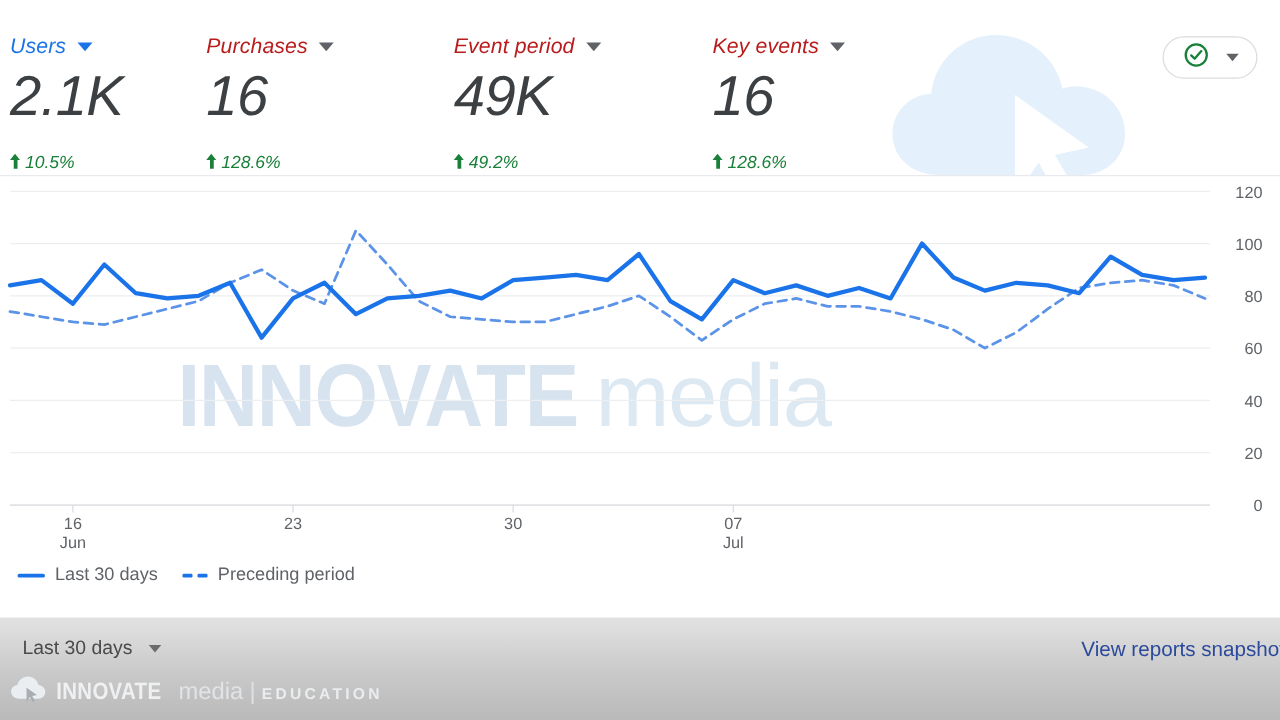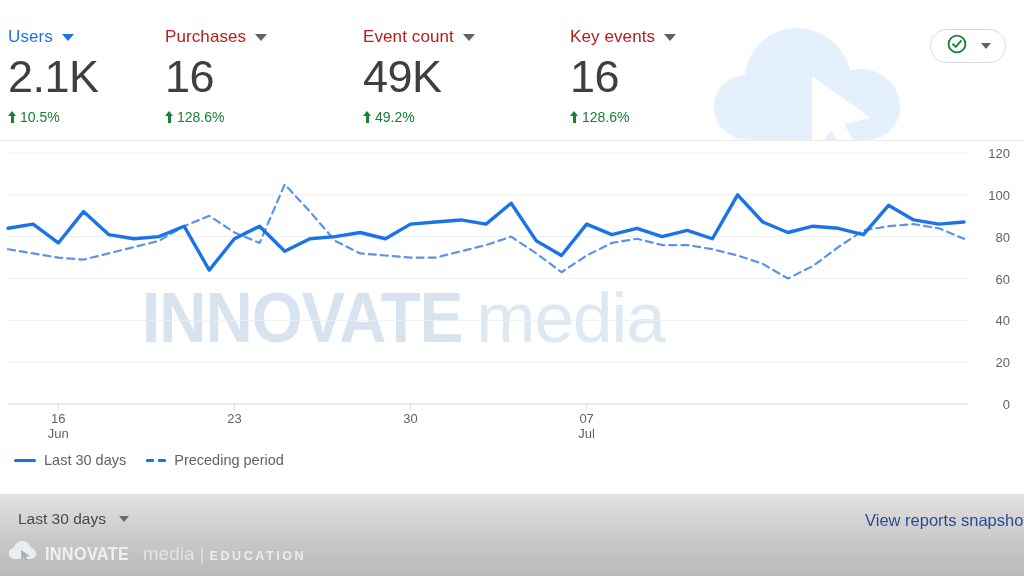--- a/index.html
+++ b/index.html
@@ -22,38 +22,39 @@
     pointer-events: none; z-index: 1; line-height: 1;
   }
   .wm-big .b { font-weight: 700; color: #d7e3ef; font-stretch: condensed;
                transform: scaleX(.92); display: inline-block; }
   .wm-big .l { font-weight: 300; color: #dce8f2; }
 
   
   .metrics {
     position: absolute; left: 0; top: 0; width: 1024px; height: 140px;
     z-index: 3;
+    font-style: italic;
   }
   .metric { position: absolute; top: 27px; }
   .metric-label-row { display: flex; align-items: center; gap: 9px; }
   .metric-label { font-size: 17px; color: #b91c1c; letter-spacing: .1px; }
   .metric.active .metric-label { color: #1a73e8; }
   .caret {
     width: 0; height: 0;
     border-left: 6px solid transparent; border-right: 6px solid transparent;
     border-top: 7px solid #5f6368;
   }
   .metric.active .caret { border-top-color: #1a73e8; }
   .metric-value {
     font-size: 45px; color: #3c4043; font-weight: 400;
     line-height: 1.15; margin-top: 4px; letter-spacing: -.5px;
   }
   .metric-delta {
     display: flex; align-items: center; gap: 3px;
-    font-size: 14px; color: #188038; margin-top: 6px; font-weight: 500;
+    font-size: 14px; color: #188038; margin-top: 18px; font-weight: 500;
   }
   .arrow-up {
     display: inline-block; width: 9px; height: 12px; position: relative;
   }
   .arrow-up::before {
     content: ""; position: absolute; left: 3px; top: 3px;
     width: 3px; height: 9px; background: #188038;
   }
   .arrow-up::after {
     content: ""; position: absolute; left: 0; top: 0;
@@ -175,21 +176,21 @@
       </div>
       <div class="metric-value">16</div>
       <div class="metric-delta">
         <span class="arrow-up"></span>
         <span>128.6%</span>
       </div>
     </div>
 
     <div class="metric" style="left:363px">
       <div class="metric-label-row">
-        <span class="metric-label">Event count</span>
+        <span class="metric-label">Event period</span>
         <span class="caret"></span>
       </div>
       <div class="metric-value">49K</div>
       <div class="metric-delta">
         <span class="arrow-up"></span>
         <span>49.2%</span>
       </div>
     </div>
 
     <div class="metric" style="left:570px">

